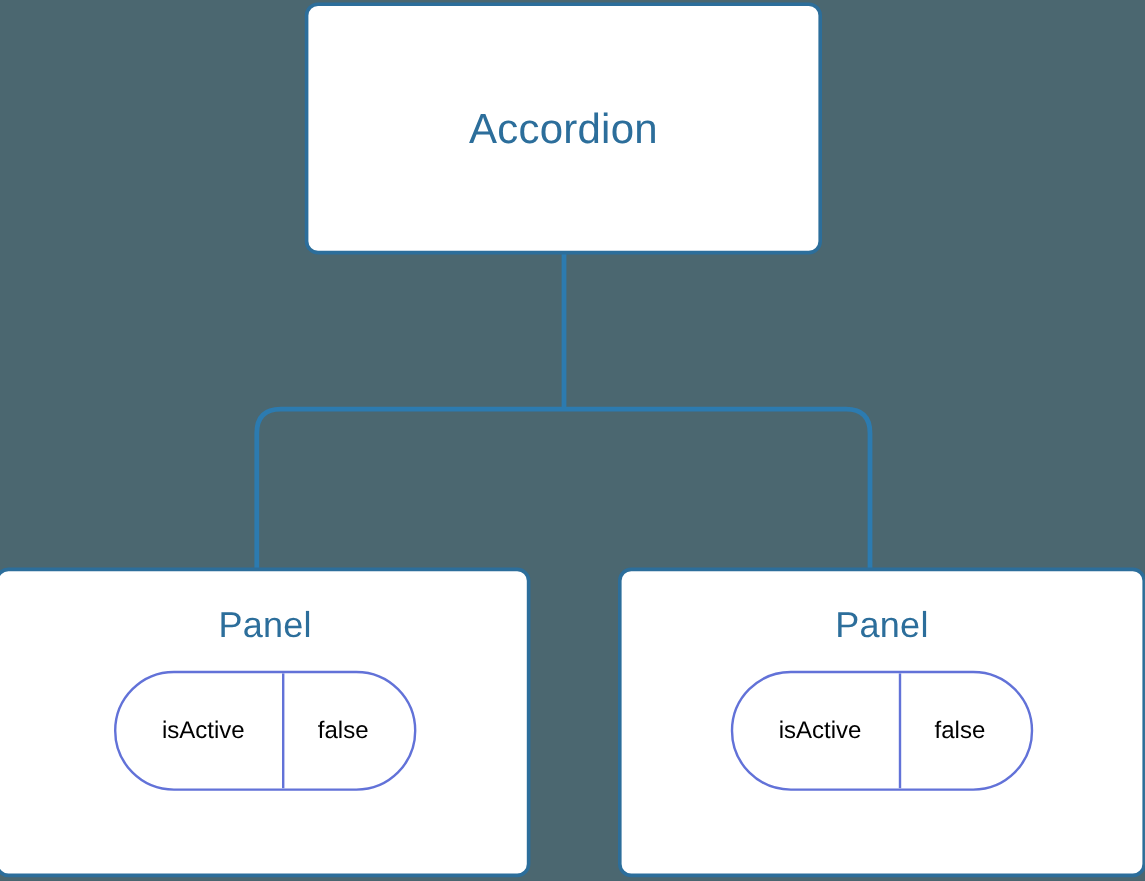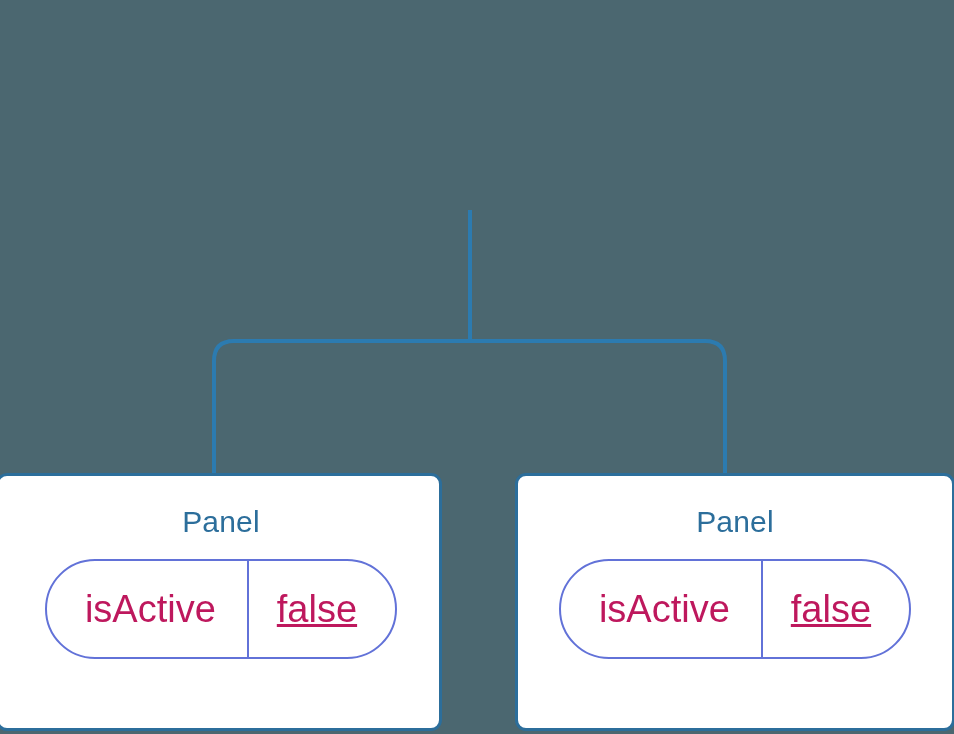--- a/index.html
+++ b/index.html
@@ -92,49 +92,51 @@
     border-radius: 50px;
     background: #ffffff;
     box-sizing: border-box;
     overflow: hidden;
   }
   .prop-key,
   .prop-val {
     display: flex;
     align-items: center;
     justify-content: center;
-    color: #be185d;
-    font-size: 38px;
+    color: #000000;
+    font-size: 20px;
     line-height: 1;
     white-space: nowrap;
     box-sizing: border-box;
   }
   .prop-key {
     padding: 0 31px 0 38px;
     border-right: 2px solid #6272d8;
   }
   .prop-val {
     padding: 0 38px 0 28px;
-    text-decoration: underline;
   }
 </style>
 </head>
 <body>
 
 <div id="canvas">
 
   <svg id="connectors" viewBox="0 0 954 734" width="954" height="734" fill="none" xmlns="http://www.w3.org/2000/svg">
 
     <path d="M 470 210 L 470 341" stroke="#2c7bb0" stroke-width="4" fill="none"></path>
 
     <path d="M 470 341 L 234 341 Q 214 341 214 361 L 214 476" stroke="#2c7bb0" stroke-width="4" fill="none" stroke-linecap="butt" stroke-linejoin="round"></path>
 
     <path d="M 470 341 L 705 341 Q 725 341 725 361 L 725 476" stroke="#2c7bb0" stroke-width="4" fill="none" stroke-linecap="butt" stroke-linejoin="round"></path>
   </svg>
 
+  <div class="node-card" id="node-accordion">
+    <div class="node-title">Accordion</div>
+  </div>
 
   <div class="node-card" id="node-panel-left">
     <div class="node-title">Panel</div>
     <div class="prop-pill">
       <div class="prop-key">isActive</div>
       <div class="prop-val">false</div>
     </div>
   </div>
 
   <div class="node-card" id="node-panel-right">

